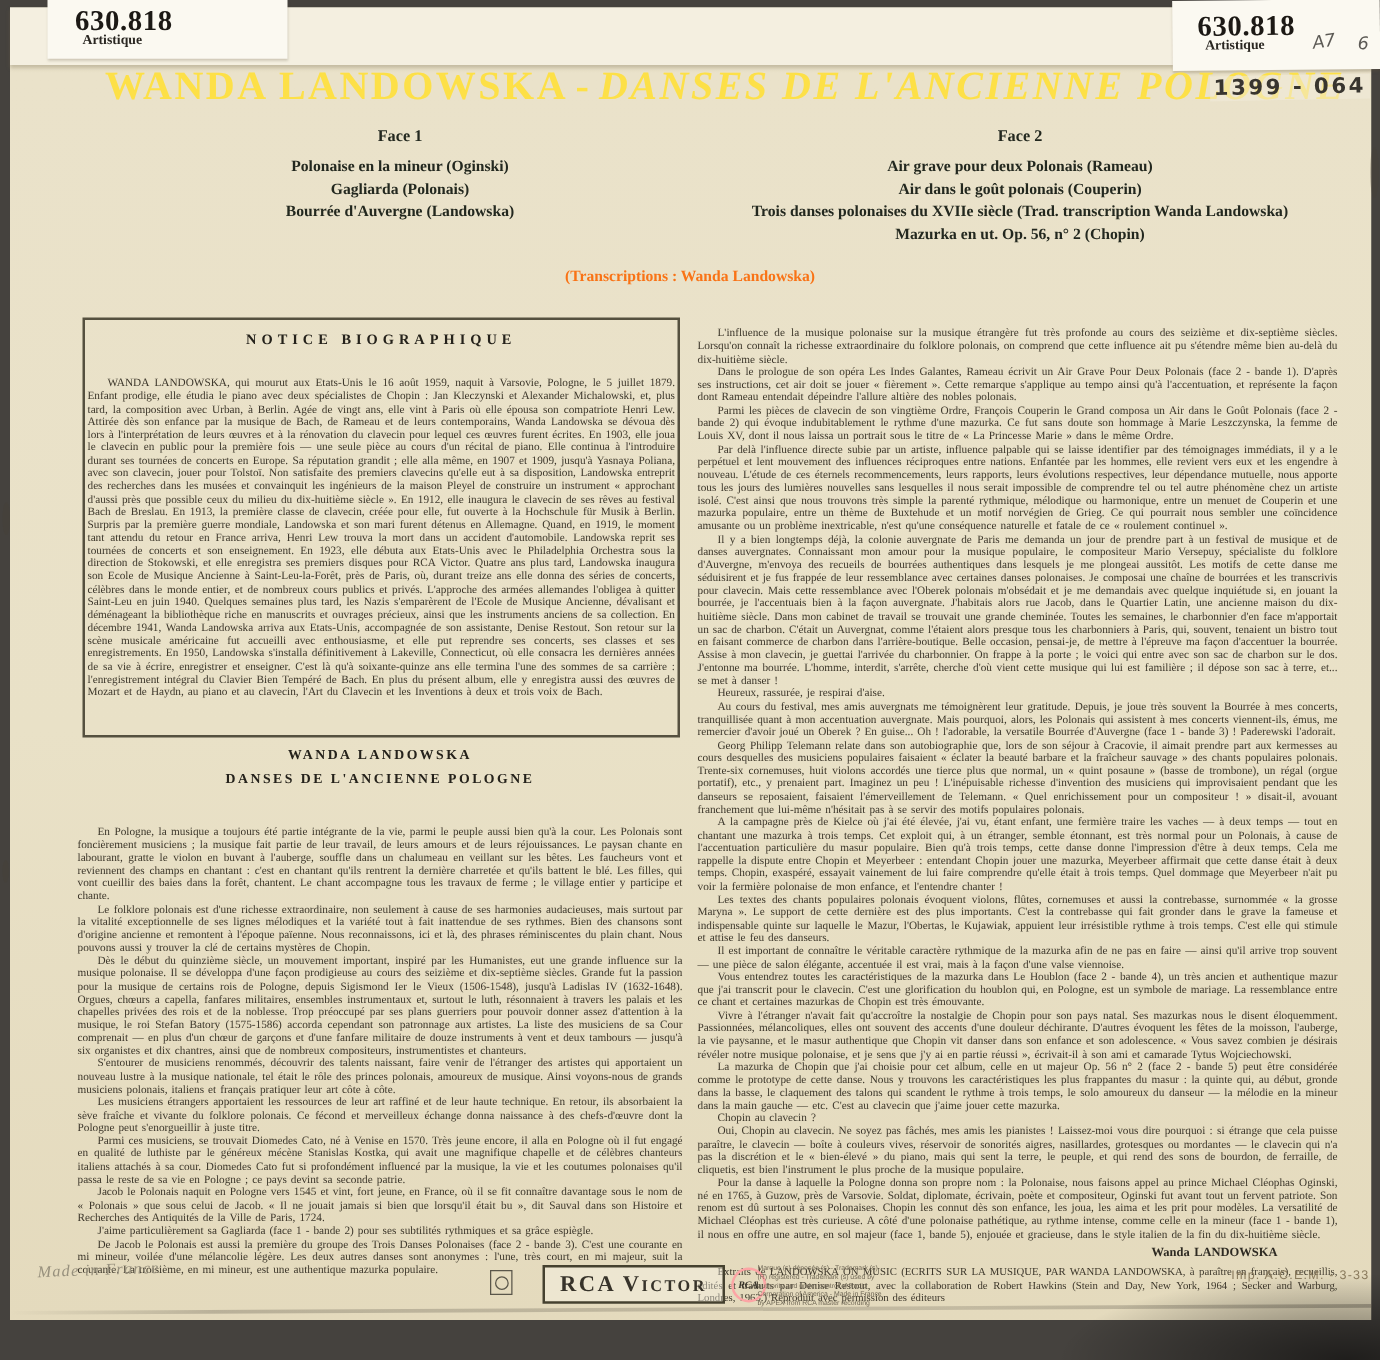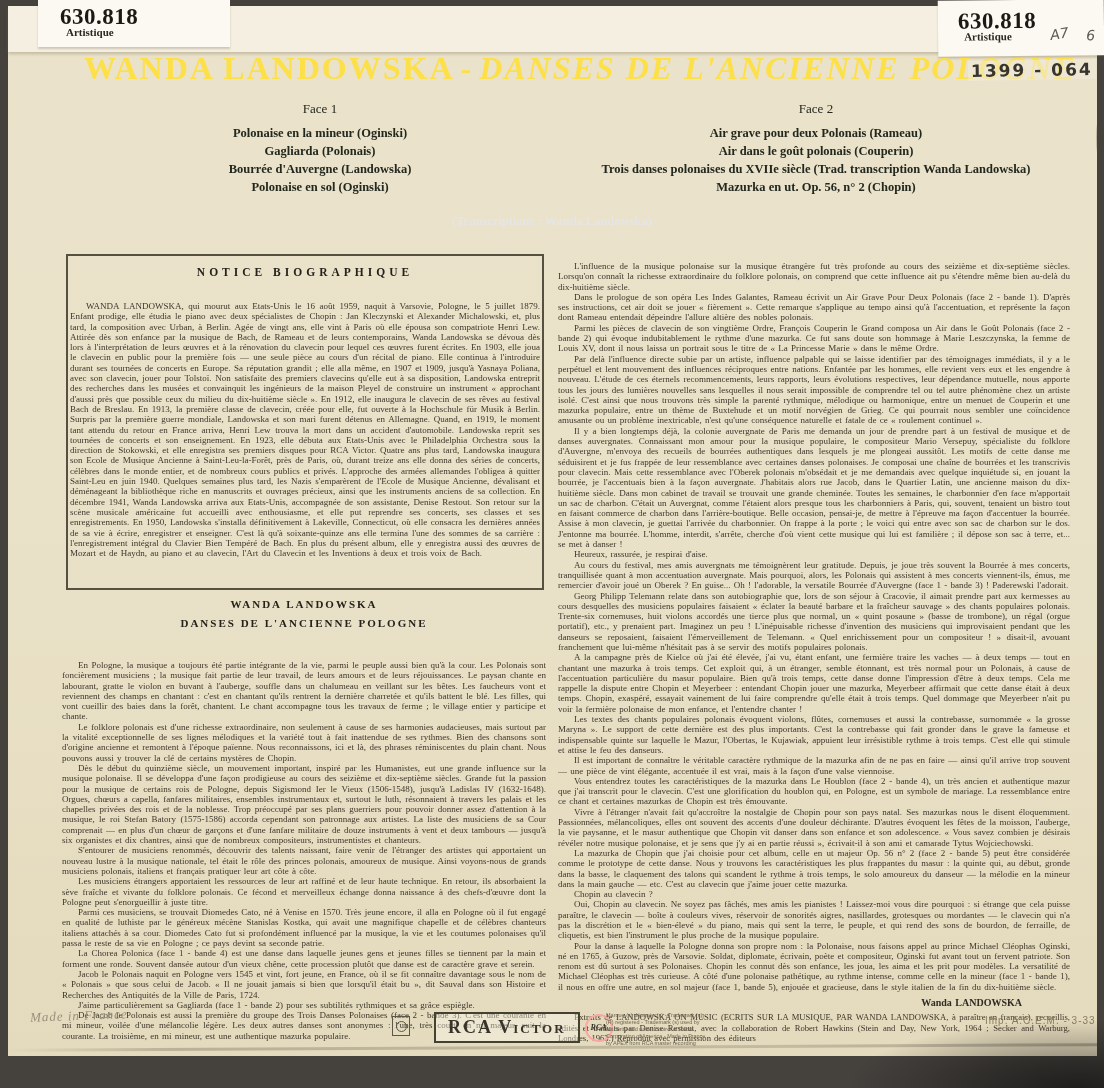--- a/index.html
+++ b/index.html
@@ -49,25 +49,25 @@
   .album-title{
     position:absolute;left:84px;top:50px;width:1020px;overflow:hidden;white-space:nowrap;
     font-size:32px;color:#fde047;letter-spacing:2px;
   }
   .album-title .artist{font-weight:bold;}
   .album-title .sep{font-weight:bold;padding:0 6px;}
   .album-title .work{font-weight:bold;font-style:italic;}
   .face{position:absolute;text-align:center;color:#23281f;}
   .face-1{left:118px;top:101px;width:404px;}
   .face-2{left:562px;top:101px;width:508px;}
-  .face-heading{font-weight:normal;font-size:13px;margin-bottom:7px;text-align:center;}
+  .face-heading{font-weight:bold;font-size:13px;margin-bottom:7px;text-align:center;}
   .track{font-weight:bold;font-size:12.5px;line-height:18px;}
   .transcriptions{
     position:absolute;left:0;top:214px;width:1104px;text-align:center;
-    font-weight:bold;font-size:12.5px;color:#e5e5e5;
+    font-weight:bold;font-size:12.5px;color:#f97316;
   }
   .notice-box{
     position:absolute;left:66px;top:254px;width:478px;height:336px;
     border:2px solid #55503f;padding:8px 2px;box-sizing:border-box;
   }
   .notice-heading{
     text-align:center;font-weight:bold;font-size:11.5px;letter-spacing:4px;
     color:#25221b;margin:2px 0 8px 0;
   }
   .body-text{font-size:9px;line-height:10.3px;text-align:justify;color:#3d372b;word-spacing:1px;margin-top:23px;}
@@ -134,21 +134,20 @@
 <div class="album-title">
   <span class="artist">WANDA LANDOWSKA</span><span class="sep">-</span><span class="work">DANSES DE L'ANCIENNE POLOGNE</span>
 </div>
 <div class="hand-number">1399 - 064</div>
 
 <div class="face face-1">
   <div class="face-heading">Face 1</div>
   <div class="track">Polonaise en la mineur (Oginski)</div>
   <div class="track">Gagliarda (Polonais)</div>
   <div class="track">Bourrée d'Auvergne (Landowska)</div>
-  <div class="track">Polonaise en sol (Oginski)</div>
 </div>
 
 <div class="face face-2">
   <div class="face-heading">Face 2</div>
   <div class="track">Air grave pour deux Polonais (Rameau)</div>
   <div class="track">Air dans le goût polonais (Couperin)</div>
   <div class="track">Trois danses polonaises du XVIIe siècle (Trad. transcription Wanda Landowska)</div>
   <div class="track">Mazurka en ut. Op. 56, n° 2 (Chopin)</div>
 </div>
 
@@ -166,38 +165,37 @@
   <div class="h2">DANSES DE L'ANCIENNE POLOGNE</div>
 </div>
 
 <div class="col-left body-text">
   <p>En Pologne, la musique a toujours été partie intégrante de la vie, parmi le peuple aussi bien qu'à la cour. Les Polonais sont foncièrement musiciens ; la musique fait partie de leur travail, de leurs amours et de leurs réjouissances. Le paysan chante en labourant, gratte le violon en buvant à l'auberge, souffle dans un chalumeau en veillant sur les bêtes. Les faucheurs vont et reviennent des champs en chantant : c'est en chantant qu'ils rentrent la dernière charretée et qu'ils battent le blé. Les filles, qui vont cueillir des baies dans la forêt, chantent. Le chant accompagne tous les travaux de ferme ; le village entier y participe et chante.</p>
   <p>Le folklore polonais est d'une richesse extraordinaire, non seulement à cause de ses harmonies audacieuses, mais surtout par la vitalité exceptionnelle de ses lignes mélodiques et la variété tout à fait inattendue de ses rythmes. Bien des chansons sont d'origine ancienne et remontent à l'époque païenne. Nous reconnaissons, ici et là, des phrases réminiscentes du plain chant. Nous pouvons aussi y trouver la clé de certains mystères de Chopin.</p>
   <p>Dès le début du quinzième siècle, un mouvement important, inspiré par les Humanistes, eut une grande influence sur la musique polonaise. Il se développa d'une façon prodigieuse au cours des seizième et dix-septième siècles. Grande fut la passion pour la musique de certains rois de Pologne, depuis Sigismond Ier le Vieux (1506-1548), jusqu'à Ladislas IV (1632-1648). Orgues, chœurs a capella, fanfares militaires, ensembles instrumentaux et, surtout le luth, résonnaient à travers les palais et les chapelles privées des rois et de la noblesse. Trop préoccupé par ses plans guerriers pour pouvoir donner assez d'attention à la musique, le roi Stefan Batory (1575-1586) accorda cependant son patronnage aux artistes. La liste des musiciens de sa Cour comprenait — en plus d'un chœur de garçons et d'une fanfare militaire de douze instruments à vent et deux tambours — jusqu'à six organistes et dix chantres, ainsi que de nombreux compositeurs, instrumentistes et chanteurs.</p>
   <p>S'entourer de musiciens renommés, découvrir des talents naissant, faire venir de l'étranger des artistes qui apportaient un nouveau lustre à la musique nationale, tel était le rôle des princes polonais, amoureux de musique. Ainsi voyons-nous de grands musiciens polonais, italiens et français pratiquer leur art côte à côte.</p>
   <p>Les musiciens étrangers apportaient les ressources de leur art raffiné et de leur haute technique. En retour, ils absorbaient la sève fraîche et vivante du folklore polonais. Ce fécond et merveilleux échange donna naissance à des chefs-d'œuvre dont la Pologne peut s'enorgueillir à juste titre.</p>
   <p>Parmi ces musiciens, se trouvait Diomedes Cato, né à Venise en 1570. Très jeune encore, il alla en Pologne où il fut engagé en qualité de luthiste par le généreux mécène Stanislas Kostka, qui avait une magnifique chapelle et de célèbres chanteurs italiens attachés à sa cour. Diomedes Cato fut si profondément influencé par la musique, la vie et les coutumes polonaises qu'il passa le reste de sa vie en Pologne ; ce pays devint sa seconde patrie.</p>
-  <p>La Chorea Polonica (face 1 - bande 4) est une danse dans laquelle jeunes gens et jeunes filles se tiennent par la main et forment une ronde. Souvent dansée autour d'un vieux chêne, cette procession plutôt que danse est de caractère grave et serein.</p>
   <p>Jacob le Polonais naquit en Pologne vers 1545 et vint, fort jeune, en France, où il se fit connaître davantage sous le nom de « Polonais » que sous celui de Jacob. « Il ne jouait jamais si bien que lorsqu'il était bu », dit Sauval dans son Histoire et Recherches des Antiquités de la Ville de Paris, 1724.</p>
   <p>J'aime particulièrement sa Gagliarda (face 1 - bande 2) pour ses subtilités rythmiques et sa grâce espiègle.</p>
   <p>De Jacob le Polonais est aussi la première du groupe des Trois Danses Polonaises (face 2 - bande 3). C'est une courante en mi mineur, voilée d'une mélancolie légère. Les deux autres danses sont anonymes : l'une, très court, en mi majeur, suit la courante. La troisième, en mi mineur, est une authentique mazurka populaire.</p>
 </div>
 
 <div class="col-right body-text">
   <p>L'influence de la musique polonaise sur la musique étrangère fut très profonde au cours des seizième et dix-septième siècles. Lorsqu'on connaît la richesse extraordinaire du folklore polonais, on comprend que cette influence ait pu s'étendre même bien au-delà du dix-huitième siècle.</p>
   <p>Dans le prologue de son opéra Les Indes Galantes, Rameau écrivit un Air Grave Pour Deux Polonais (face 2 - bande 1). D'après ses instructions, cet air doit se jouer « fièrement ». Cette remarque s'applique au tempo ainsi qu'à l'accentuation, et représente la façon dont Rameau entendait dépeindre l'allure altière des nobles polonais.</p>
   <p>Parmi les pièces de clavecin de son vingtième Ordre, François Couperin le Grand composa un Air dans le Goût Polonais (face 2 - bande 2) qui évoque indubitablement le rythme d'une mazurka. Ce fut sans doute son hommage à Marie Leszczynska, la femme de Louis XV, dont il nous laissa un portrait sous le titre de « La Princesse Marie » dans le même Ordre.</p>
   <p>Par delà l'influence directe subie par un artiste, influence palpable qui se laisse identifier par des témoignages immédiats, il y a le perpétuel et lent mouvement des influences réciproques entre nations. Enfantée par les hommes, elle revient vers eux et les engendre à nouveau. L'étude de ces éternels recommencements, leurs rapports, leurs évolutions respectives, leur dépendance mutuelle, nous apporte tous les jours des lumières nouvelles sans lesquelles il nous serait impossible de comprendre tel ou tel autre phénomène chez un artiste isolé. C'est ainsi que nous trouvons très simple la parenté rythmique, mélodique ou harmonique, entre un menuet de Couperin et une mazurka populaire, entre un thème de Buxtehude et un motif norvégien de Grieg. Ce qui pourrait nous sembler une coïncidence amusante ou un problème inextricable, n'est qu'une conséquence naturelle et fatale de ce « roulement continuel ».</p>
   <p>Il y a bien longtemps déjà, la colonie auvergnate de Paris me demanda un jour de prendre part à un festival de musique et de danses auvergnates. Connaissant mon amour pour la musique populaire, le compositeur Mario Versepuy, spécialiste du folklore d'Auvergne, m'envoya des recueils de bourrées authentiques dans lesquels je me plongeai aussitôt. Les motifs de cette danse me séduisirent et je fus frappée de leur ressemblance avec certaines danses polonaises. Je composai une chaîne de bourrées et les transcrivis pour clavecin. Mais cette ressemblance avec l'Oberek polonais m'obsédait et je me demandais avec quelque inquiétude si, en jouant la bourrée, je l'accentuais bien à la façon auvergnate. J'habitais alors rue Jacob, dans le Quartier Latin, une ancienne maison du dix-huitième siècle. Dans mon cabinet de travail se trouvait une grande cheminée. Toutes les semaines, le charbonnier d'en face m'apportait un sac de charbon. C'était un Auvergnat, comme l'étaient alors presque tous les charbonniers à Paris, qui, souvent, tenaient un bistro tout en faisant commerce de charbon dans l'arrière-boutique. Belle occasion, pensai-je, de mettre à l'épreuve ma façon d'accentuer la bourrée. Assise à mon clavecin, je guettai l'arrivée du charbonnier. On frappe à la porte ; le voici qui entre avec son sac de charbon sur le dos. J'entonne ma bourrée. L'homme, interdit, s'arrête, cherche d'où vient cette musique qui lui est familière ; il dépose son sac à terre, et... se met à danser !</p>
   <p>Heureux, rassurée, je respirai d'aise.</p>
   <p>Au cours du festival, mes amis auvergnats me témoignèrent leur gratitude. Depuis, je joue très souvent la Bourrée à mes concerts, tranquillisée quant à mon accentuation auvergnate. Mais pourquoi, alors, les Polonais qui assistent à mes concerts viennent-ils, émus, me remercier d'avoir joué un Oberek ? En guise... Oh ! l'adorable, la versatile Bourrée d'Auvergne (face 1 - bande 3) ! Paderewski l'adorait.</p>
   <p>Georg Philipp Telemann relate dans son autobiographie que, lors de son séjour à Cracovie, il aimait prendre part aux kermesses au cours desquelles des musiciens populaires faisaient « éclater la beauté barbare et la fraîcheur sauvage » des chants populaires polonais. Trente-six cornemuses, huit violons accordés une tierce plus que normal, un « quint posaune » (basse de trombone), un régal (orgue portatif), etc., y prenaient part. Imaginez un peu ! L'inépuisable richesse d'invention des musiciens qui improvisaient pendant que les danseurs se reposaient, faisaient l'émerveillement de Telemann. « Quel enrichissement pour un compositeur ! » disait-il, avouant franchement que lui-même n'hésitait pas à se servir des motifs populaires polonais.</p>
   <p>A la campagne près de Kielce où j'ai été élevée, j'ai vu, étant enfant, une fermière traire les vaches — à deux temps — tout en chantant une mazurka à trois temps. Cet exploit qui, à un étranger, semble étonnant, est très normal pour un Polonais, à cause de l'accentuation particulière du masur populaire. Bien qu'à trois temps, cette danse donne l'impression d'être à deux temps. Cela me rappelle la dispute entre Chopin et Meyerbeer : entendant Chopin jouer une mazurka, Meyerbeer affirmait que cette danse était à deux temps. Chopin, exaspéré, essayait vainement de lui faire comprendre qu'elle était à trois temps. Quel dommage que Meyerbeer n'ait pu voir la fermière polonaise de mon enfance, et l'entendre chanter !</p>
   <p>Les textes des chants populaires polonais évoquent violons, flûtes, cornemuses et aussi la contrebasse, surnommée « la grosse Maryna ». Le support de cette dernière est des plus importants. C'est la contrebasse qui fait gronder dans le grave la fameuse et indispensable quinte sur laquelle le Mazur, l'Obertas, le Kujawiak, appuient leur irrésistible rythme à trois temps. C'est elle qui stimule et attise le feu des danseurs.</p>
-  <p>Il est important de connaître le véritable caractère rythmique de la mazurka afin de ne pas en faire — ainsi qu'il arrive trop souvent — une pièce de vint élégante, accentuée il est vrai, mais à la façon d'une valse viennoise.</p>
+  <p>Il est important de connaître le véritable caractère rythmique de la mazurka afin de ne pas en faire — ainsi qu'il arrive trop souvent — une pièce de salon élégante, accentuée il est vrai, mais à la façon d'une valse viennoise.</p>
   <p>Vous entendrez toutes les caractéristiques de la mazurka dans Le Houblon (face 2 - bande 4), un très ancien et authentique mazur que j'ai transcrit pour le clavecin. C'est une glorification du houblon qui, en Pologne, est un symbole de mariage. La ressemblance entre ce chant et certaines mazurkas de Chopin est très émouvante.</p>
   <p>Vivre à l'étranger n'avait fait qu'accroître la nostalgie de Chopin pour son pays natal. Ses mazurkas nous le disent éloquemment. Passionnées, mélancoliques, elles ont souvent des accents d'une douleur déchirante. D'autres évoquent les fêtes de la moisson, l'auberge, la vie paysanne, et le masur authentique que Chopin vit danser dans son enfance et son adolescence. « Vous savez combien je désirais révéler notre musique polonaise, et je sens que j'y ai en partie réussi », écrivait-il à son ami et camarade Tytus Wojciechowski.</p>
   <p>La mazurka de Chopin que j'ai choisie pour cet album, celle en ut majeur Op. 56 n° 2 (face 2 - bande 5) peut être considérée comme le prototype de cette danse. Nous y trouvons les caractéristiques les plus frappantes du masur : la quinte qui, au début, gronde dans la basse, le claquement des talons qui scandent le rythme à trois temps, le solo amoureux du danseur — la mélodie en la mineur dans la main gauche — etc. C'est au clavecin que j'aime jouer cette mazurka.</p>
   <p>Chopin au clavecin ?</p>
   <p>Oui, Chopin au clavecin. Ne soyez pas fâchés, mes amis les pianistes ! Laissez-moi vous dire pourquoi : si étrange que cela puisse paraître, le clavecin — boîte à couleurs vives, réservoir de sonorités aigres, nasillardes, grotesques ou mordantes — le clavecin qui n'a pas la discrétion et le « bien-élevé » du piano, mais qui sent la terre, le peuple, et qui rend des sons de bourdon, de ferraille, de cliquetis, est bien l'instrument le plus proche de la musique populaire.</p>
   <p>Pour la danse à laquelle la Pologne donna son propre nom : la Polonaise, nous faisons appel au prince Michael Cléophas Oginski, né en 1765, à Guzow, près de Varsovie. Soldat, diplomate, écrivain, poète et compositeur, Oginski fut avant tout un fervent patriote. Son renom est dû surtout à ses Polonaises. Chopin les connut dès son enfance, les joua, les aima et les prit pour modèles. La versatilité de Michael Cléophas est très curieuse. A côté d'une polonaise pathétique, au rythme intense, comme celle en la mineur (face 1 - bande 1), il nous en offre une autre, en sol majeur (face 1, bande 5), enjouée et gracieuse, dans le style italien de la fin du dix-huitième siècle.</p>
   <div class="signature">Wanda LANDOWSKA</div>
   <p class="credits">Extraits de LANDOWSKA ON MUSIC (ECRITS SUR LA MUSIQUE, PAR WANDA LANDOWSKA, à paraître en français), recueillis, édités et traduits par Denise Restout, avec la collaboration de Robert Hawkins (Stein and Day, New York, 1964 ; Secker and Warburg, Londres, 1963.) Reproduit avec permission des éditeurs</p>
 </div>
 

